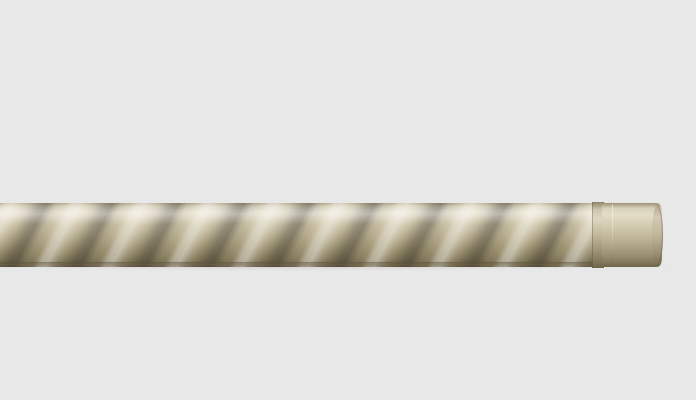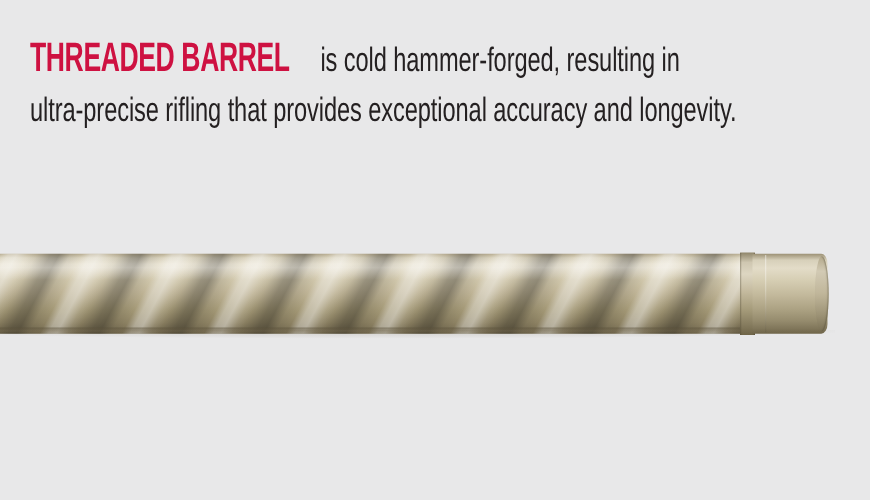--- a/index.html
+++ b/index.html
@@ -235,29 +235,20 @@
       rgba(110,100,78,0.00) 100%
     );
     pointer-events: none;
   }
 </style>
 </head>
 <body>
 
 <div id="stage">
 
-  <div id="caption">
-
-    <div class="caption-line">
-      <span class="headline-strong">THREADED BARREL</span><span> is cold hammer-forged, resulting in</span>
-    </div>
-
-    <div class="caption-line">ultra-precise rifling that provides exceptional accuracy and longevity.</div>
-
-  </div>
 
   <div id="barrel-figure">
 
     <div id="barrel-body"></div>
     <div id="barrel-specular"></div>
     <div id="barrel-underline"></div>
 
     <div id="barrel-shoulder"></div>
     <div id="barrel-muzzle"></div>
     <div id="muzzle-relief"></div>

